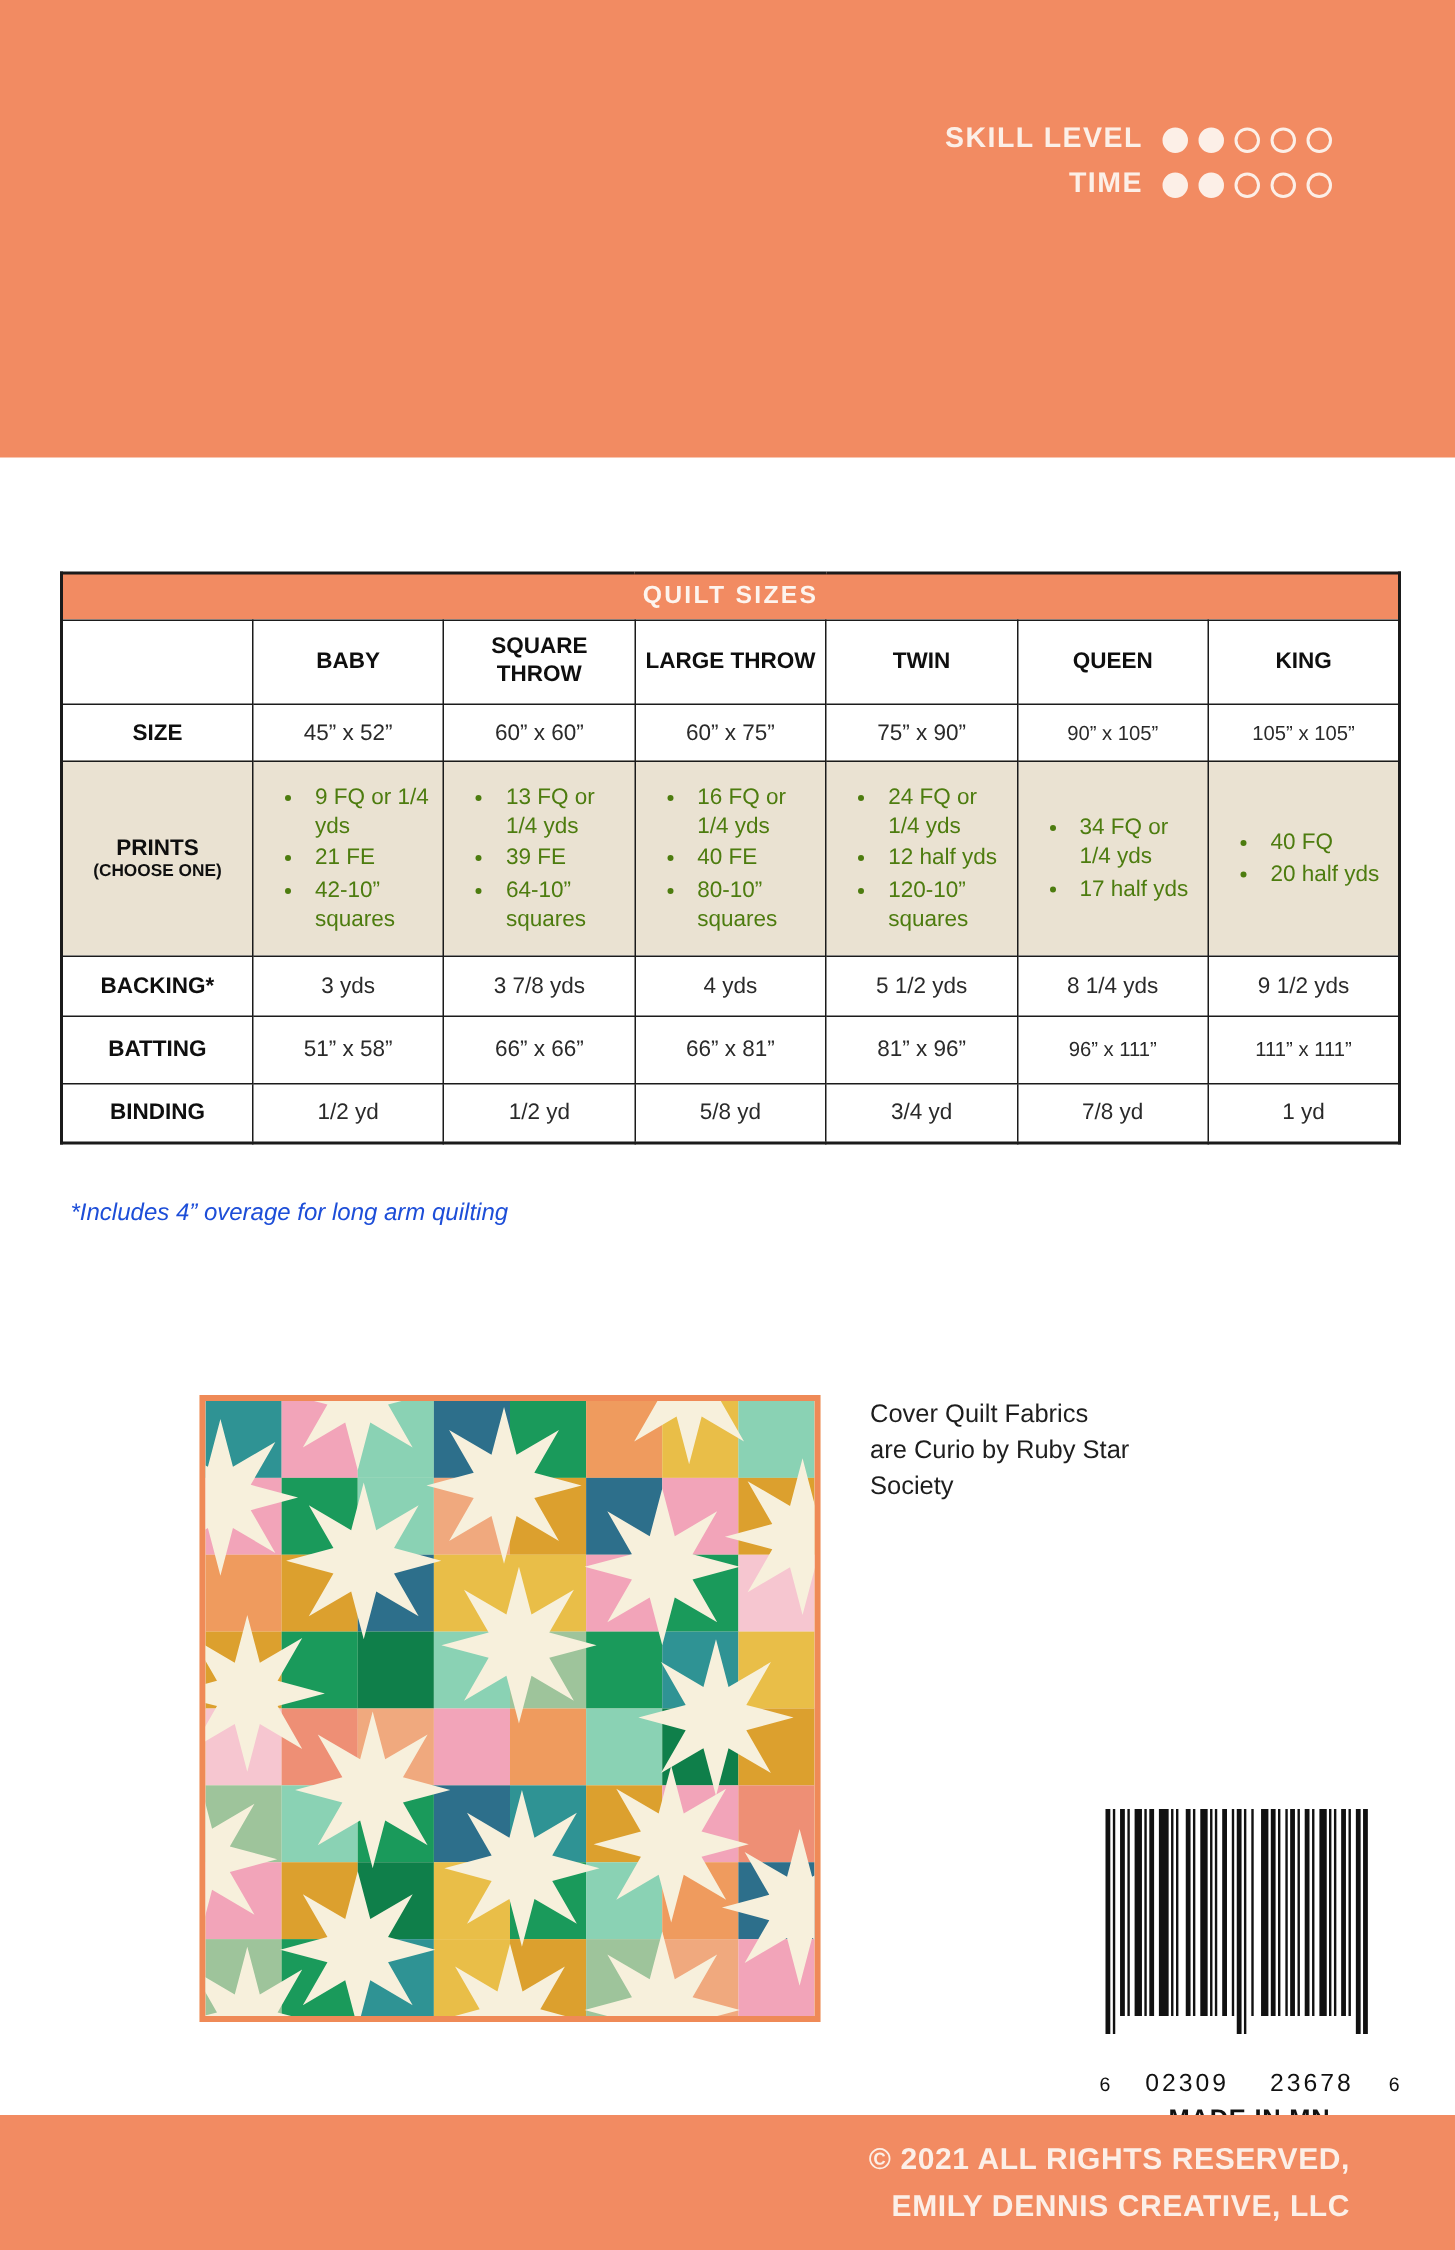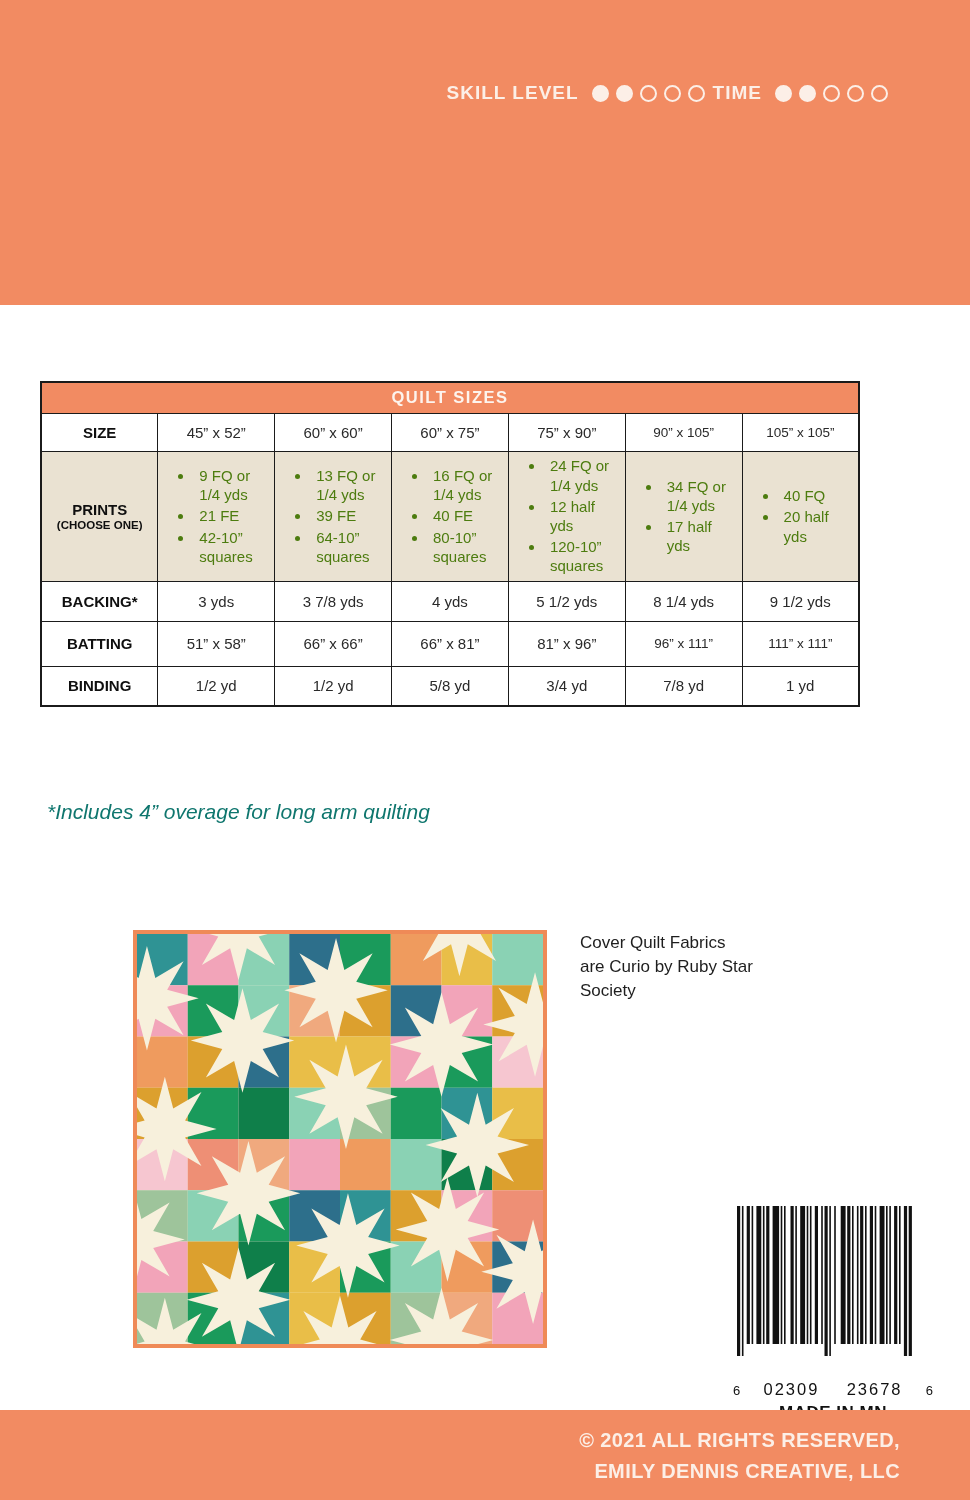--- a/index.html
+++ b/index.html
@@ -7,55 +7,55 @@
     --cream:#FCEFE7;
     --beige:#EAE2D2;
     --ink:#1b1b1b;
   }
   html,body{margin:0;padding:0;background:#fff;}
   .page{position:relative;width:970px;height:1500px;background:#fff;overflow:hidden;
         font-family:"Liberation Sans", sans-serif;color:#222;}
 
   
   .hero{position:absolute;left:0;top:0;width:100%;height:305px;background:var(--orange);}
-  .meters{position:absolute;top:82px;right:82px;display:flex;flex-direction:row;gap:8px;}
+  .meters{position:absolute;top:82px;right:82px;display:flex;flex-direction:column;gap:8px;}
   .meter{display:flex;align-items:center;justify-content:flex-end;gap:13px;}
   .meter-label{color:var(--cream);font-size:19px;font-weight:700;letter-spacing:1px;}
   .dots{display:flex;gap:7px;}
   .dot{width:17px;height:17px;border-radius:50%;box-sizing:border-box;border:2.5px solid var(--cream);}
   .dot.filled{background:var(--cream);}
   .hero-row{position:absolute;left:126px;top:192px;display:flex;gap:32px;align-items:flex-start;}
   .heart{position:relative;width:96px;height:92px;flex:0 0 auto;}
   .heart i{position:absolute;display:block;transform:rotate(45deg);}
   .heart .dl{width:34px;height:34px;left:7px;top:21px;background:#F8C3A9;}
   .heart .dr{width:34px;height:34px;left:55px;top:21px;background:#F8C3A9;}
   .heart .dc{width:42px;height:42px;left:27px;top:37px;background:#FFFDFA;}
   .desc{width:670px;margin:2px 0 0 0;color:var(--cream);font-size:19px;line-height:1.55;
         font-weight:700;letter-spacing:.3px;white-space:pre-line;}
 
   
-  table.sizes{position:absolute;left:40px;top:381px;width:820px;border-collapse:collapse;
+  table.sizes{position:absolute;left:40px;top:381px;width:894px;border-collapse:collapse;
               table-layout:fixed;border:2px solid var(--ink);}
   .sizes td,.sizes th{border:1.5px solid var(--ink);text-align:center;vertical-align:middle;
                       padding:2px 4px;box-sizing:border-box;background:#fff;}
   tr.title-bar td{background:var(--orange);color:#FDF4EE;font-weight:700;font-size:16.5px;
                   letter-spacing:1.5px;height:31px;}
   tr.col-head th{font-size:15px;font-weight:700;height:56px;color:#0f0f0f;line-height:1.25;}
   .sizes th.row-label{font-weight:700;font-size:15px;color:#0f0f0f;}
   .sizes td.val{font-size:15px;color:#2a2a2a;}
   tr.shaded td,tr.shaded th{background:var(--beige);}
   .sub{font-size:11.5px;font-weight:700;margin-top:1px;}
   ul.plist{list-style:disc;margin:1px;padding-left:31px;text-align:left;font-size:15px;color:#4d7c0f;}
   ul.plist li{margin:2px 0;line-height:1.28;padding-left:5px;}
   tr.rsize{height:38px;} tr.rprints{height:130px;} tr.rstarfabric{height:37px;}
   tr.rbacking{height:40px;} tr.rbatting{height:45px;} tr.rbinding{height:40px;}
   tr.rsize td:nth-child(6),tr.rsize td:nth-child(7),
   tr.rbatting td:nth-child(6),tr.rbatting td:nth-child(7){font-size:13.5px;}
   .footnote{position:absolute;left:47px;top:800px;margin:0;font-style:italic;
-            font-size:21px;color:#0f766e;}
+            font-size:16px;color:#1d4ed8;}
 
   
   .quilt{position:absolute;left:133px;top:930px;width:414px;height:418px;
          border:4px solid #EF8A57;box-sizing:border-box;background:#F7F0DC;}
   .quilt svg{display:block;width:100%;height:100%;}
   .cover-caption{position:absolute;left:580px;top:931px;margin:0;font-size:17px;
                  line-height:1.42;color:#1e1e1e;white-space:pre-line;}
   .barcode{position:absolute;left:733px;top:1206px;width:200px;}
   .barcode svg{display:block;}
   .bc-digits{position:relative;margin-top:-17px;display:flex;justify-content:space-between;
@@ -98,20 +98,29 @@
           </span>
         </div>
       </div>
   </header>
 
   <table class="sizes">
     <thead>
       <tr class="title-bar">
         <td colspan="7">QUILT SIZES</td>
       </tr>
+      <tr class="col-head" id="col-head">
+        <th></th>
+      <th>BABY</th>
+          <th>SQUARE THROW</th>
+          <th>LARGE THROW</th>
+          <th>TWIN</th>
+          <th>QUEEN</th>
+          <th>KING</th>
+        </tr>
     </thead>
     <tbody id="sizes-body">
         <tr class="rsize">
           <th class="row-label">SIZE</th>
           <td class="val">45” x 52”</td>
           <td class="val">60” x 60”</td>
           <td class="val">60” x 75”</td>
           <td class="val">75” x 90”</td>
           <td class="val">90” x 105”</td>
           <td class="val">105” x 105”</td>

